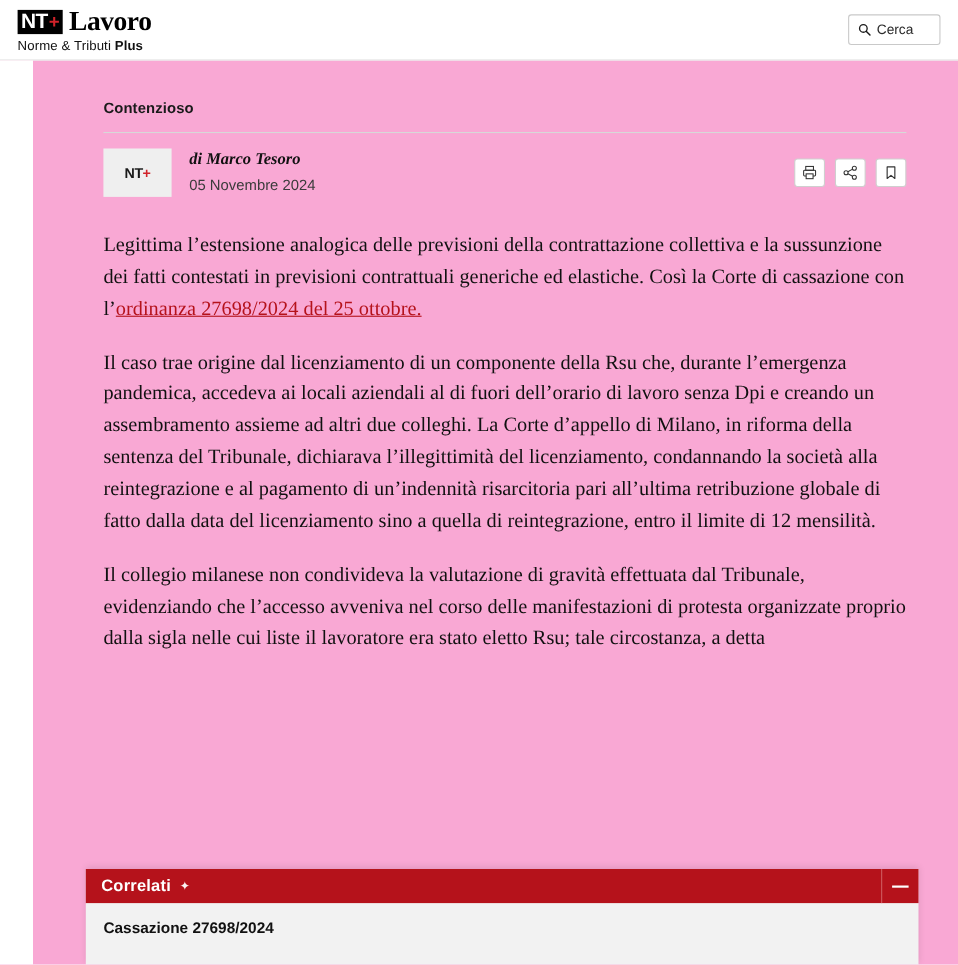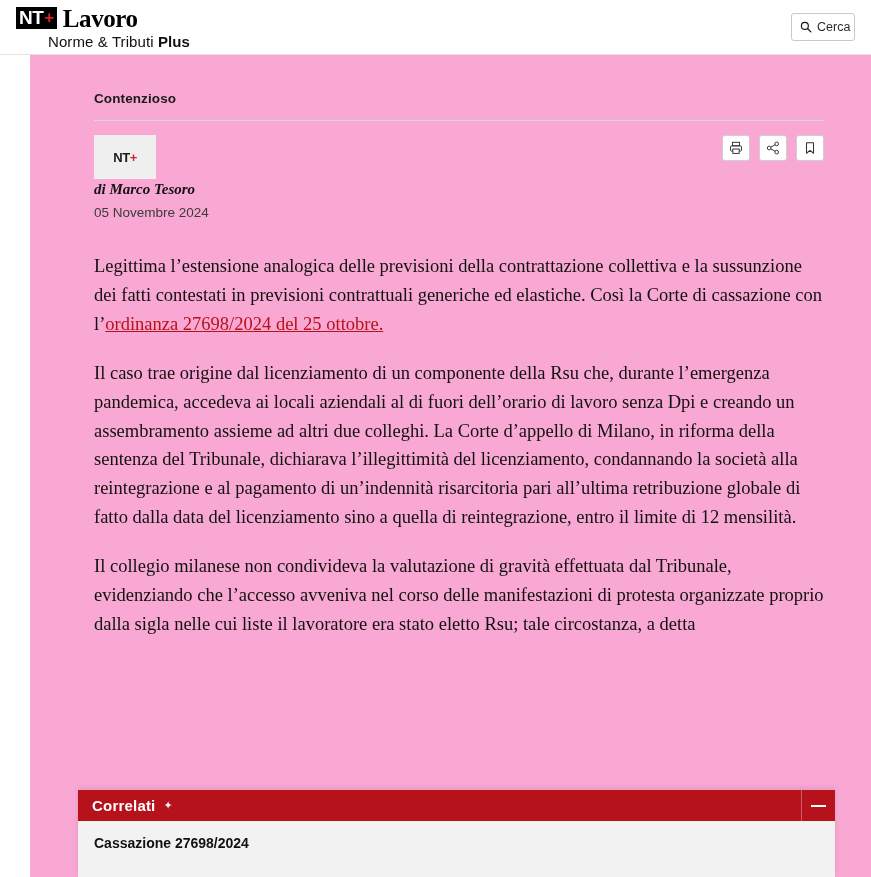--- a/index.html
+++ b/index.html
@@ -58,33 +58,32 @@
   }
   .brand-word {
     font-family: "Liberation Serif", serif;
     font-weight: bold;
     font-size: 25px;
     color: #000000;
     letter-spacing: -0.4px;
     line-height: 1;
   }
   .brand-sub {
-    font-size: 15px;
+    font-size: 12px;
     color: #111111;
     margin-top: 3px;
     letter-spacing: 0.1px;
-    margin-left: 32px;
   }
   .brand-sub b { font-weight: bold; }
 
   .search-box {
     position: absolute;
     right: 16px;
     top: 13px;
-    width: 64px;
+    width: 84px;
     height: 28px;
     border: 1px solid #c9c9c9;
     border-radius: 3px;
     background: #ffffff;
     display: flex;
     align-items: center;
     gap: 5px;
     padding: 0 8px;
     cursor: pointer;
   }
@@ -131,24 +130,24 @@
     margin: 0 0 24px 0;
     max-width: 690px;
   }
   .byline-rule {
     border-top: 1px solid #d8d8d8;
     margin: 0 0 0 0;
     width: 730px;
   }
   .byline {
     display: flex;
+    align-items: center;
     padding: 14px 0 16px 0;
     width: 730px;
     position: relative;
-    flex-direction: column;
   }
   .avatar {
     width: 62px; height: 44px;
     background: #efefef;
     display: flex; align-items: center; justify-content: center;
     margin-right: 16px;
   }
   .avatar-mark {
     font-size: 13px; font-weight: bold; color: #1a1a1a;
     letter-spacing: -0.5px;

